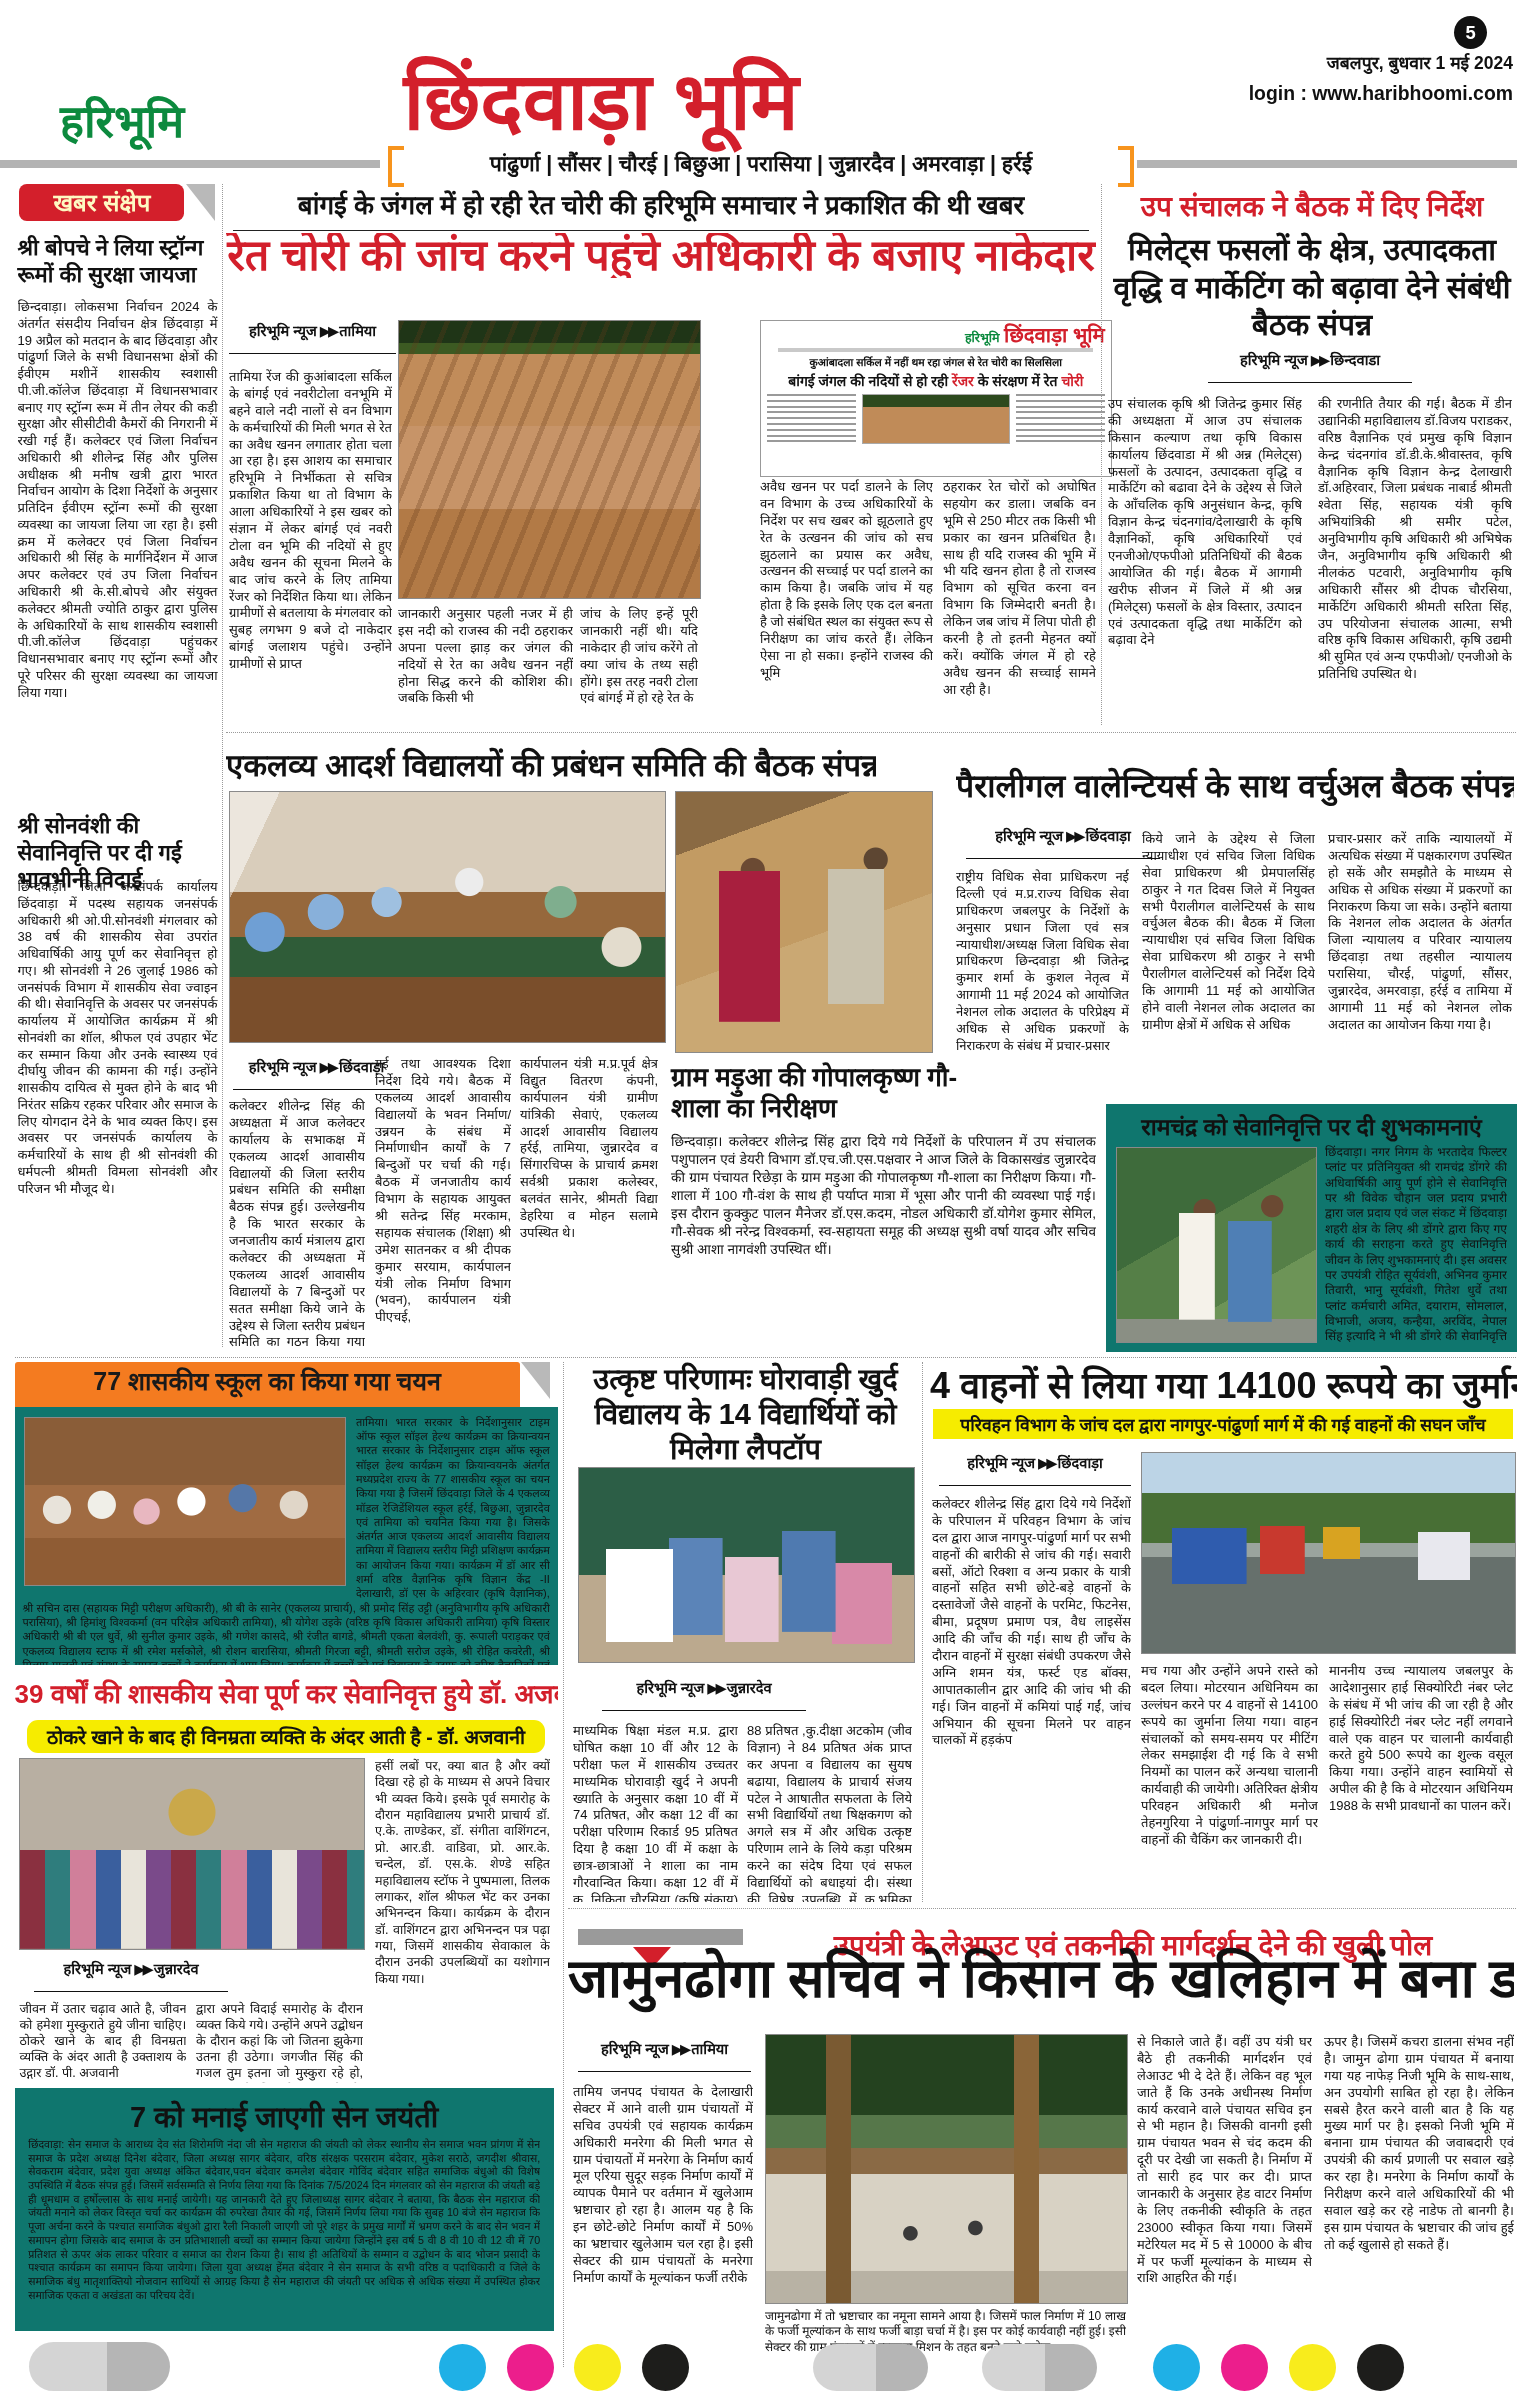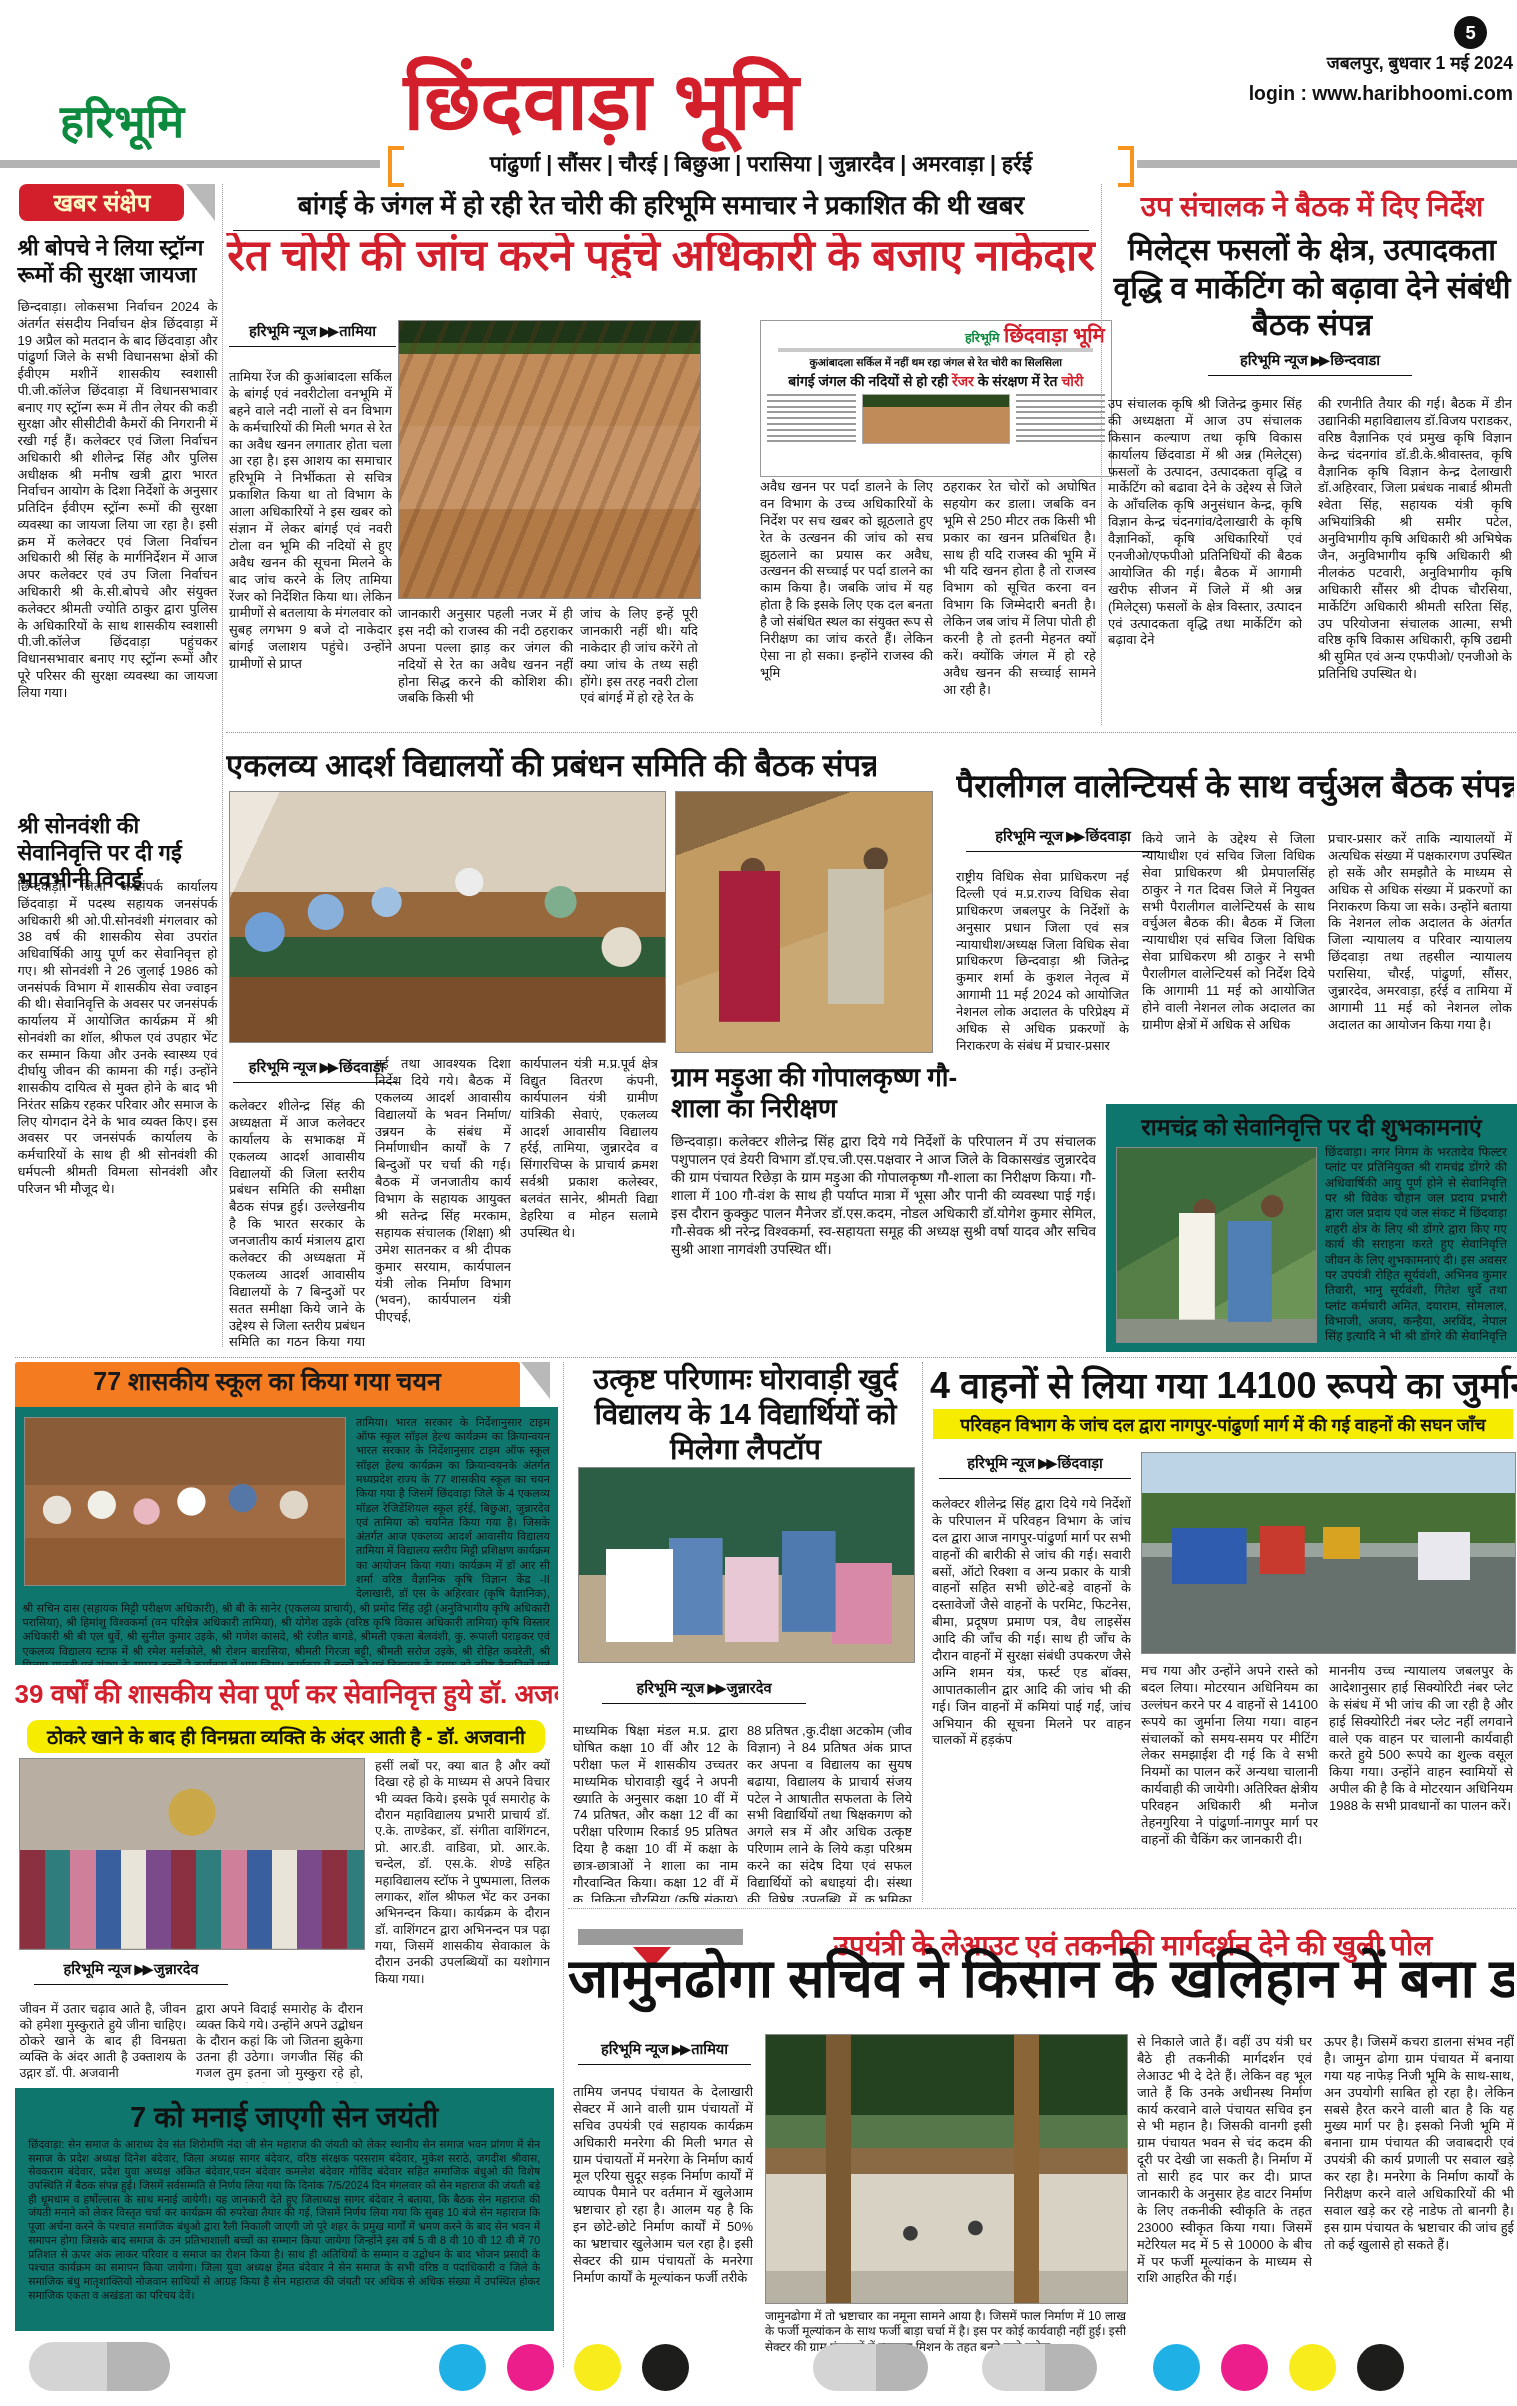--- a/index.html
+++ b/index.html
@@ -7,21 +7,21 @@
         font-family:"Liberation Sans","DejaVu Sans",sans-serif;color:#111;overflow:hidden;}
   .abs{position:absolute;}
   .b{font-weight:700;}
   .c{text-align:center;}
   .j{text-align:justify;}
   .ov{overflow:hidden;}
   .red{color:#d31f2b;}
   .green{color:#0c8a3e;}
   .vrule{border-left:1.9px dotted #9a9a9a;width:0;}
   .hrule{border-top:1.9px dotted #9a9a9a;height:0;}
-  .byline{font-weight:700;font-size:14.6px;text-align:center;border-bottom:1.9px solid #111;padding-bottom:6px;white-space:nowrap;overflow:hidden;}
+  .byline{font-weight:700;font-size:14.6px;text-align:center;border-bottom:1.9px solid #111;padding-bottom:13px;white-space:nowrap;overflow:hidden;}
   .byline .arr{letter-spacing:-2.9px;padding:0 2.9px;}
   .yellowbar{background:#f6ec00;font-weight:700;text-align:center;}
   .bluebox{background:#0f766e;}
   .badge{background:#d31f2b;color:#fef9c3;font-weight:700;text-align:center;border-radius:7.8px;}
   .tri-gray{width:0;height:0;border-top:37px solid #b9b9b9;border-left:29px solid transparent;}
   .orangebar{background:#f47b20;color:#1a1a1a;font-weight:700;text-align:center;border-radius:2.9px;}
   .navline{position:absolute;height:8.7px;background:#b3b3b3;top:17.5px;}
   .bracket{position:absolute;width:11.6px;height:33px;top:3.9px;}
   .bracket.open{border-left:4.9px solid #f7941d;border-top:4.9px solid #f7941d;border-bottom:4.9px solid #f7941d;}
   .bracket.close{border-right:4.9px solid #f7941d;border-top:4.9px solid #f7941d;border-bottom:4.9px solid #f7941d;}

